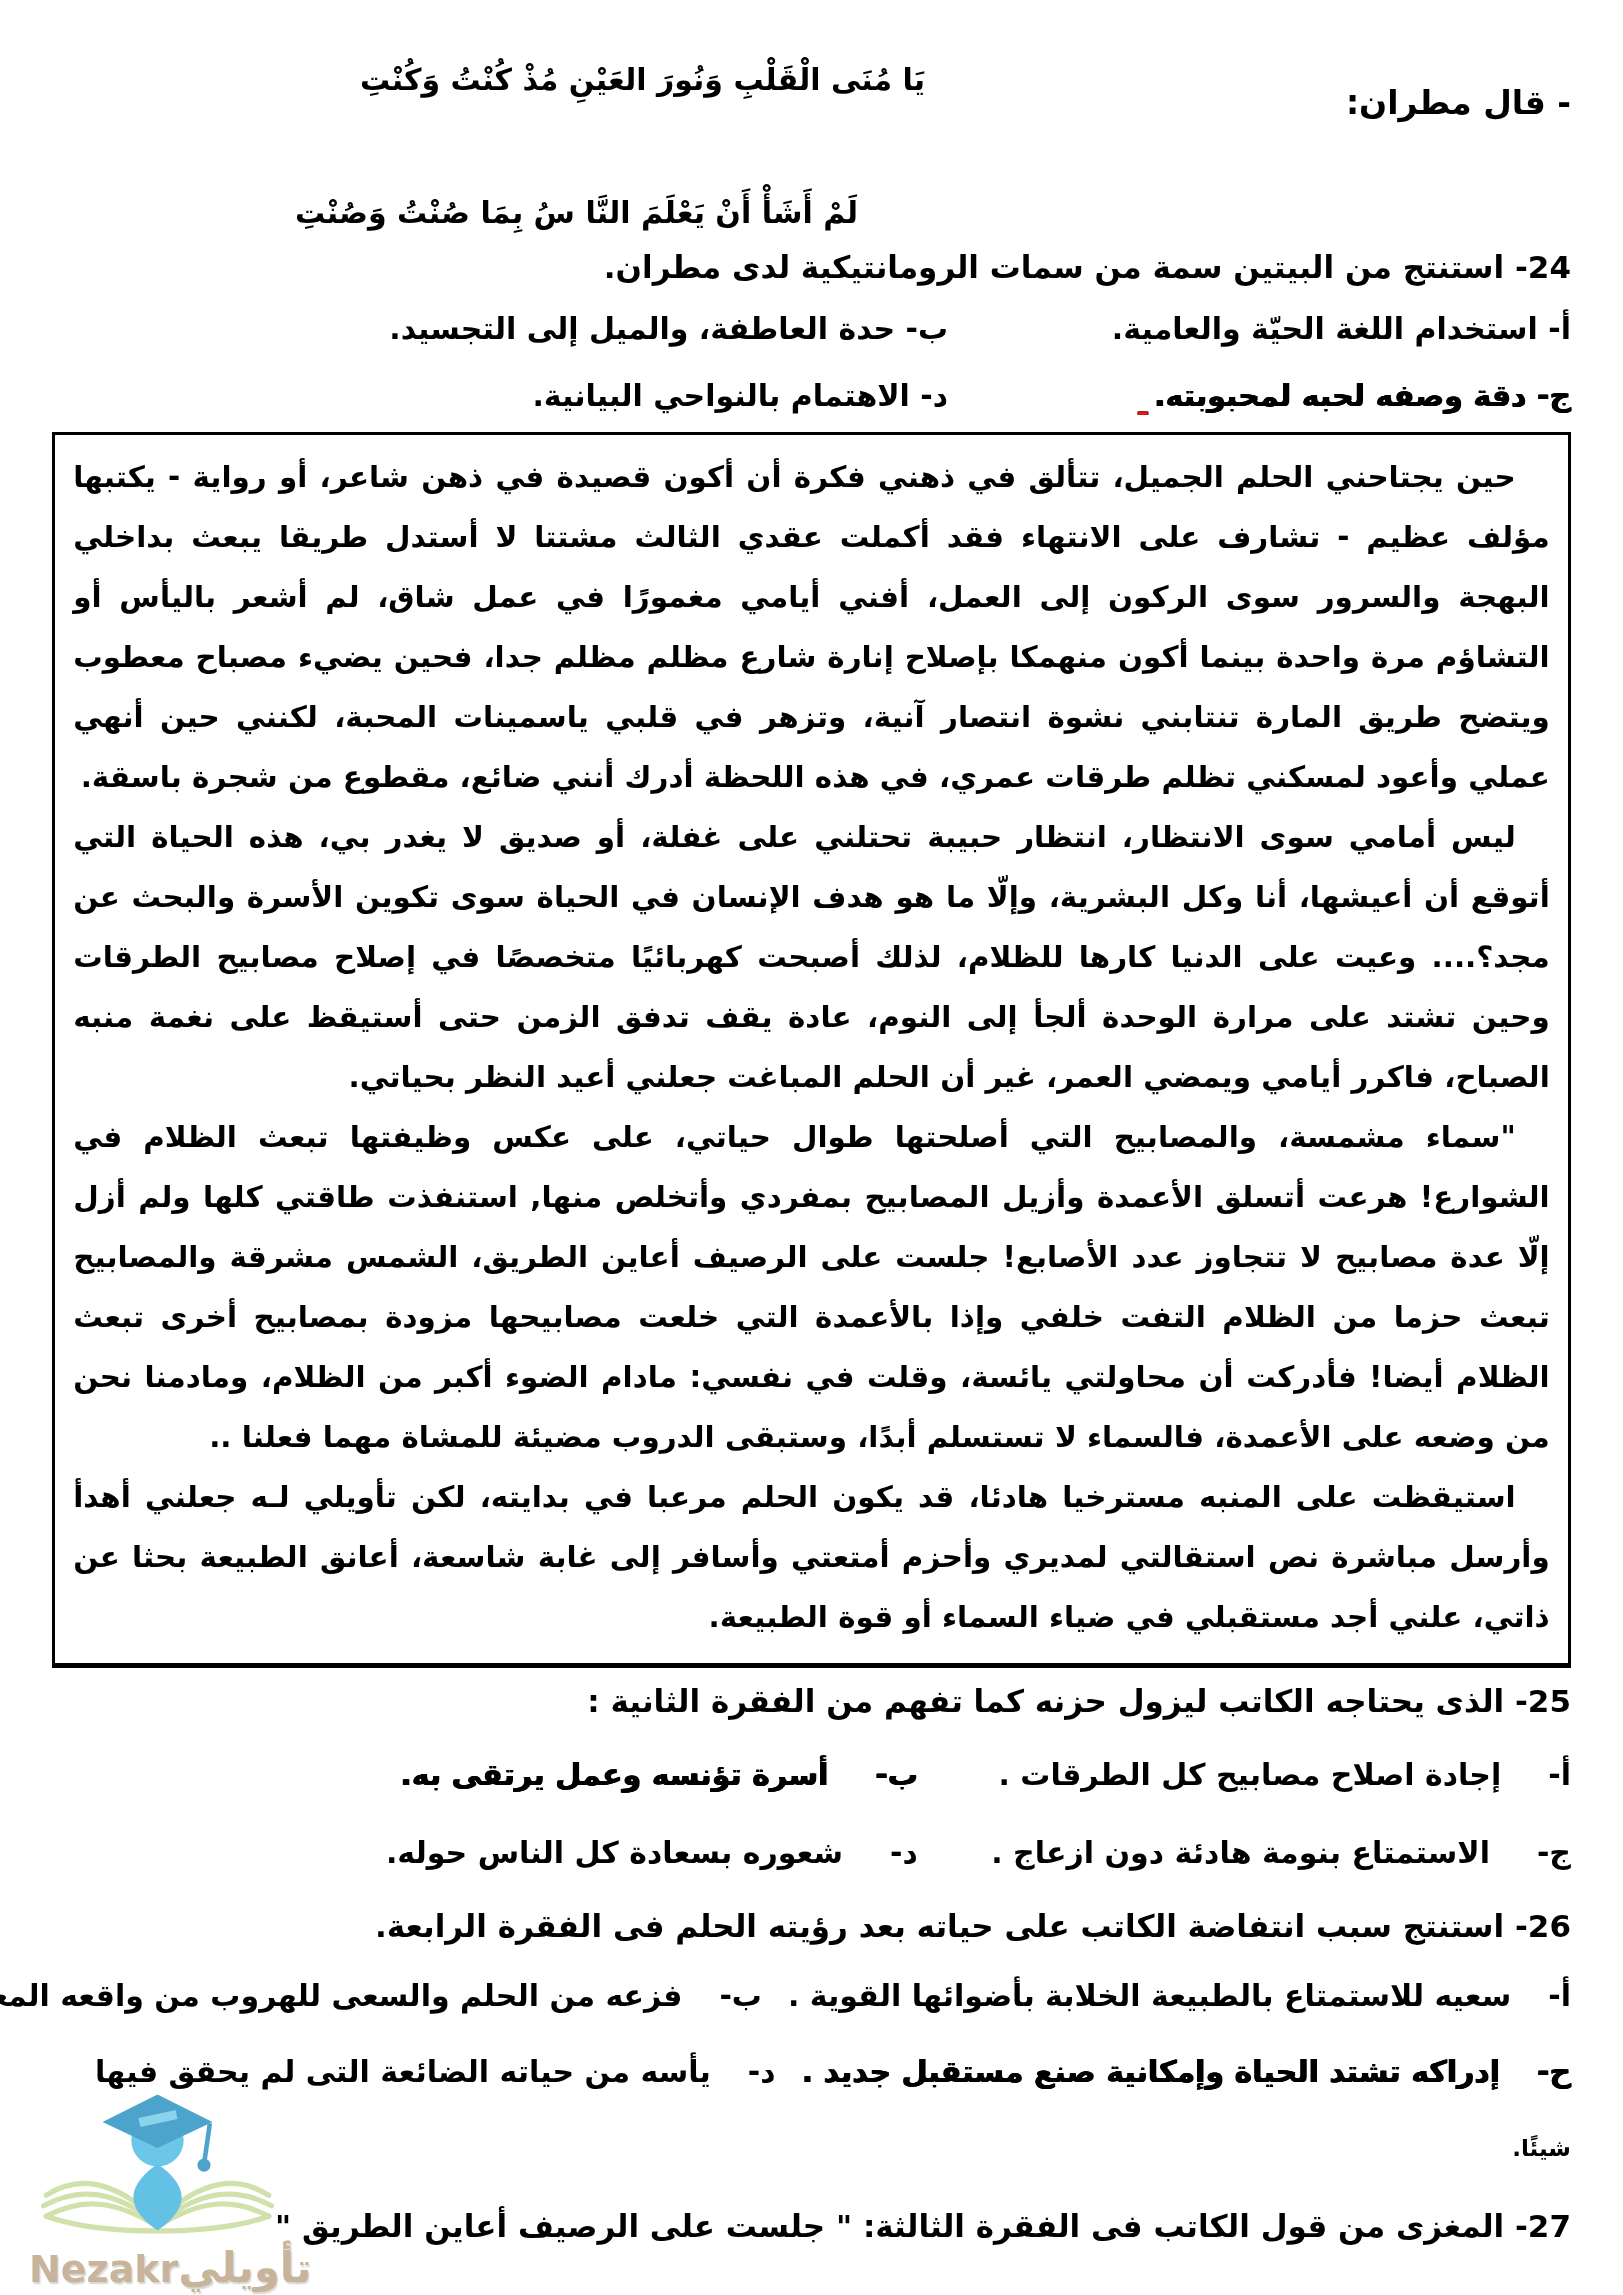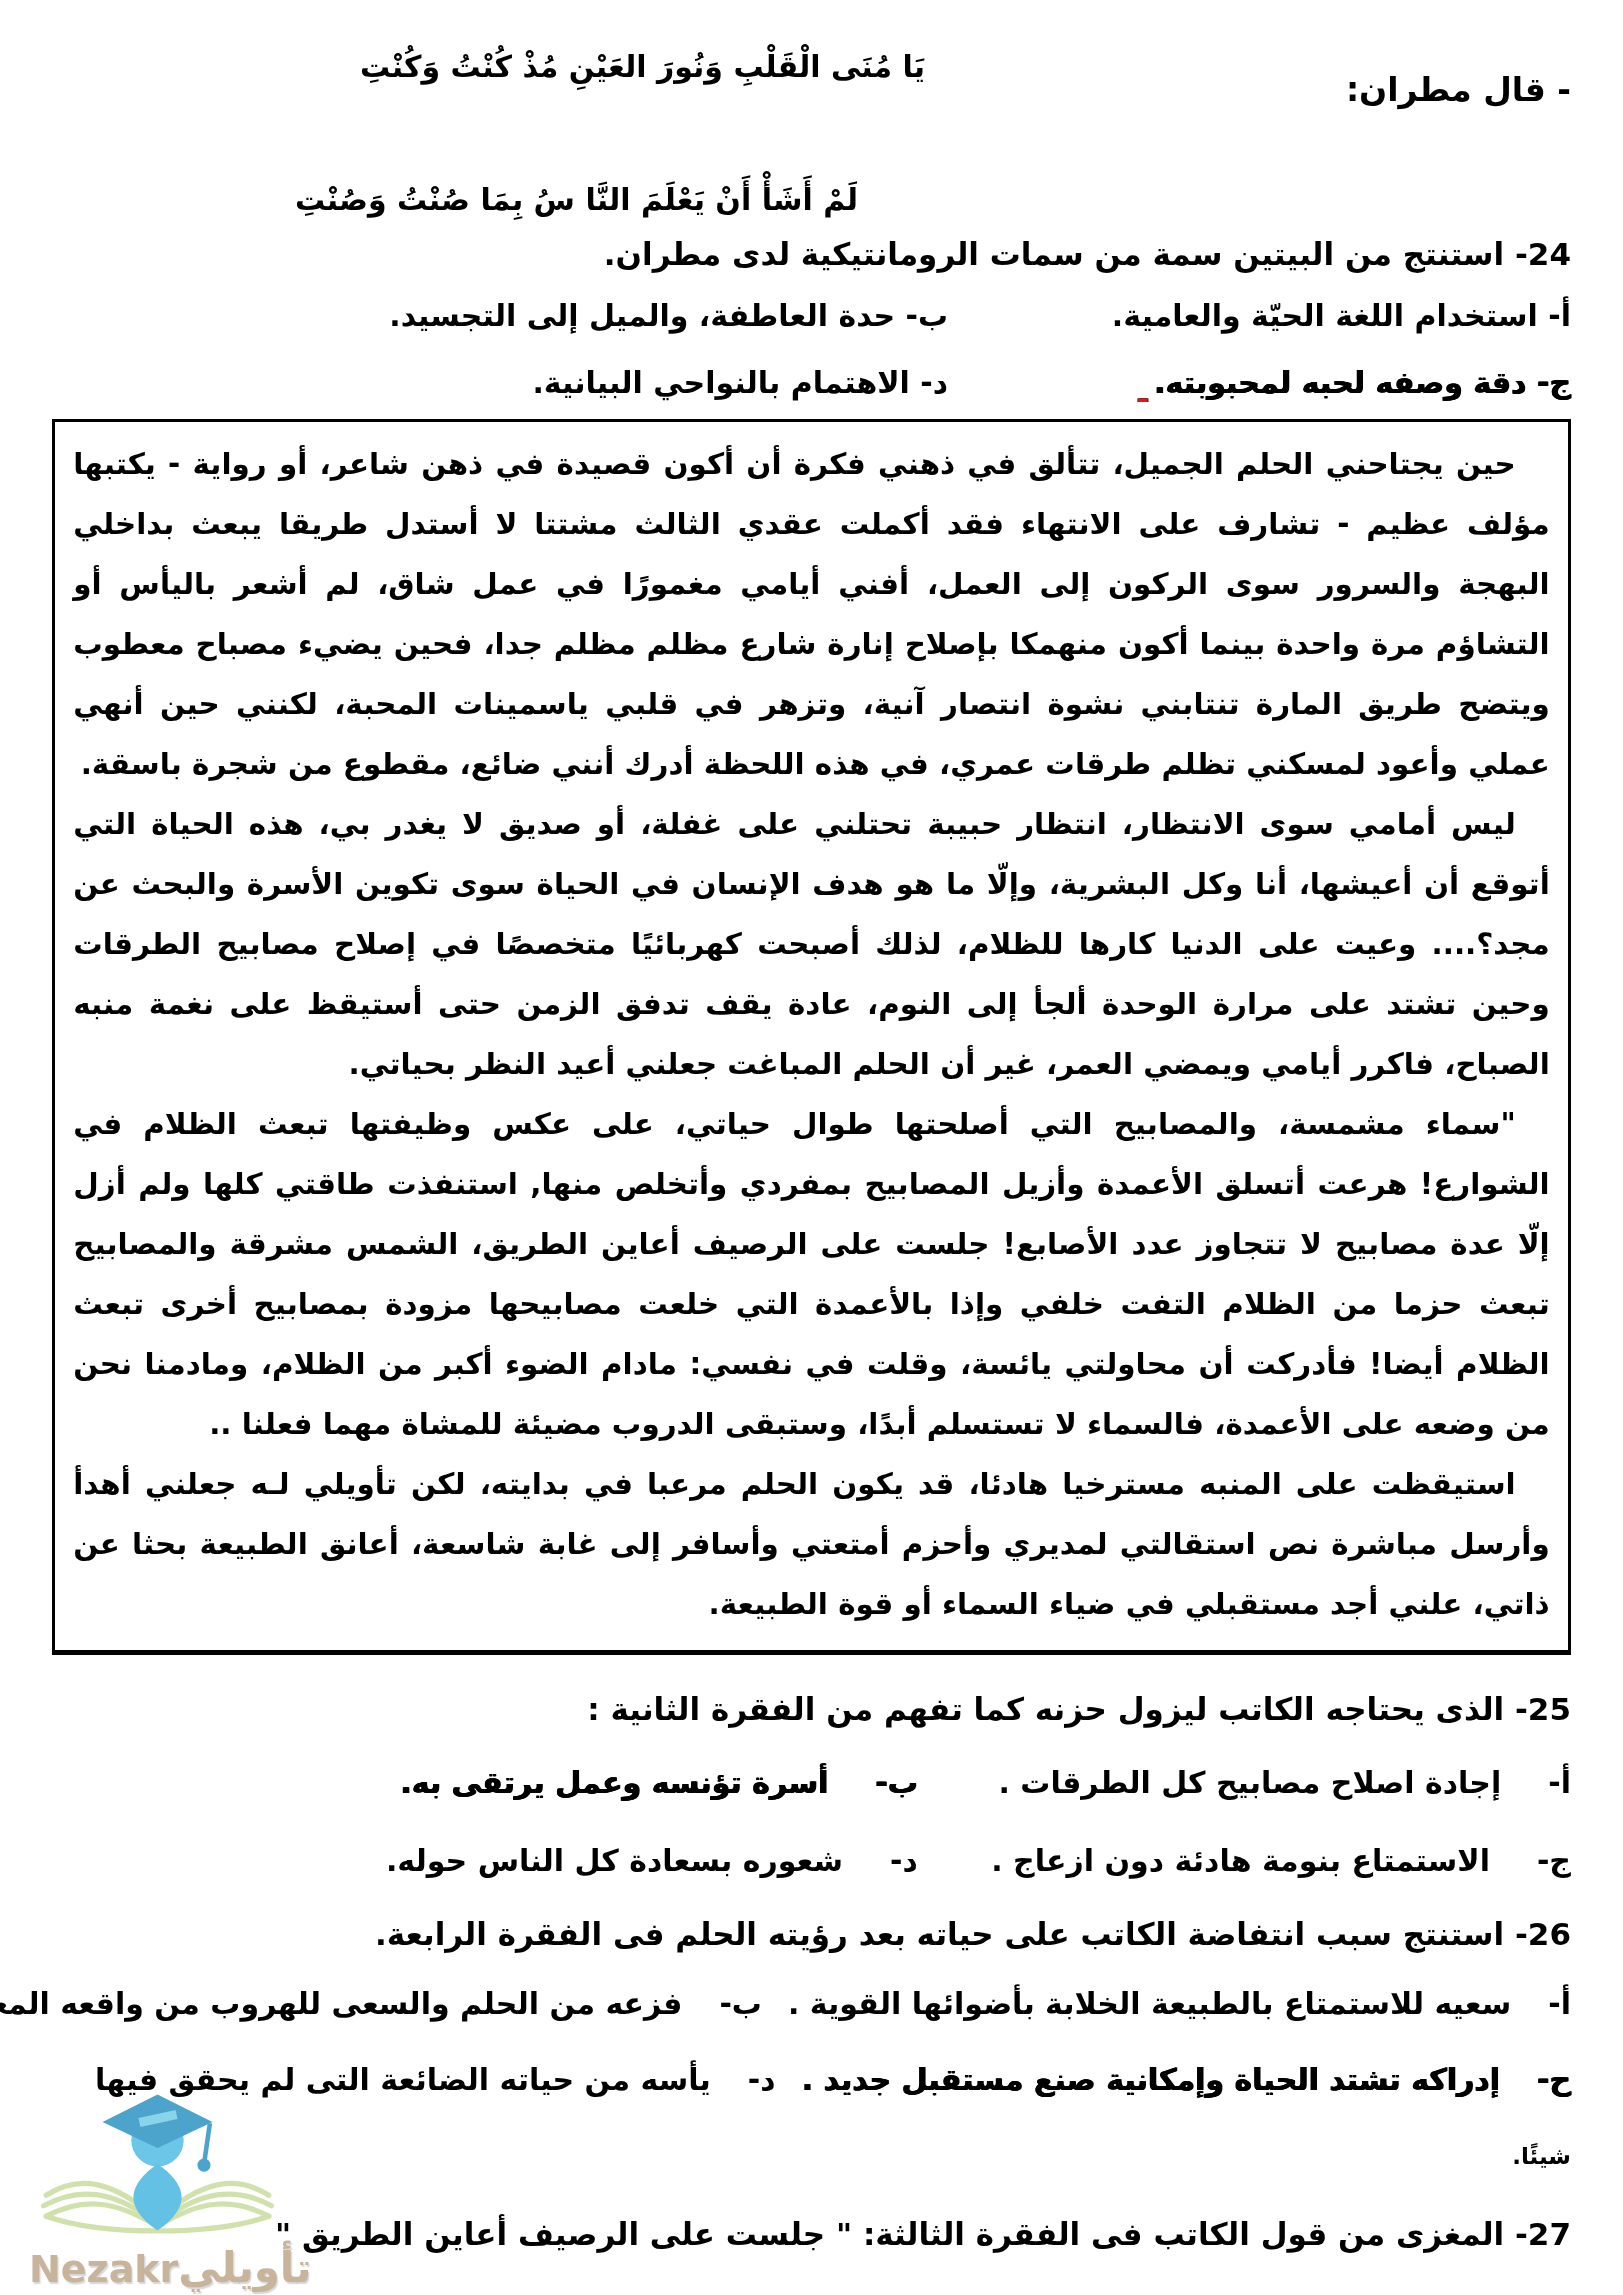--- a/index.html
+++ b/index.html
@@ -1,37 +1,37 @@
 <!DOCTYPE html>
 <html lang="ar" dir="rtl" style="font-size:10.5px"><head>
 <meta charset="utf-8">
 <style>
   html,body{margin:0;padding:0;background:#ffffff;}
   .page{
     position:relative;
     width:1623px;height:2295px;
     box-sizing:border-box;
-    padding:2px 52px;
+    padding:15px 52px;
     direction:rtl;
     font-family:"DejaVu Sans",sans-serif;
     font-weight:bold;
     color:#000;
     overflow:hidden;
     background:#ffffff;
   }
   
   .top-section{position:relative;height:226px;}
   .attribution{position:absolute;top:68px;right:0;font-size:33px;white-space:nowrap;}
   .poem-line{position:absolute;font-size:30px;white-space:nowrap;}
   .poem-line.l1{top:47px;left:308px;}
   .poem-line.l2{top:144px;left:243px;margin-top:36px;}
   
   .q-title{font-size:31px;line-height:47px;}
   .q24-title{margin-top:2.6px;}
-  .q25-title{margin-top:31px;text-align:right;}
+  .q25-title{margin-top:10px;text-align:right;}
   .q26-title{margin-top:30px;}
   .q27-title{margin-top:5.2px;}
   
   .options-grid{display:grid;margin-top:17px;}
   .q24-grid{grid-template-columns:41% 59%;row-gap:26px;}
   .q25-grid{grid-template-columns:43% 57%;row-gap:37px;margin-top:29px;margin-bottom:2.6px;}
   .option{display:flex;align-items:baseline;font-size:30px;line-height:41px;}
   .q24-grid .option{gap:10.5px;}
   .q25-grid .option{gap:47px;}
   .opt-label{flex:0 0 auto;}

